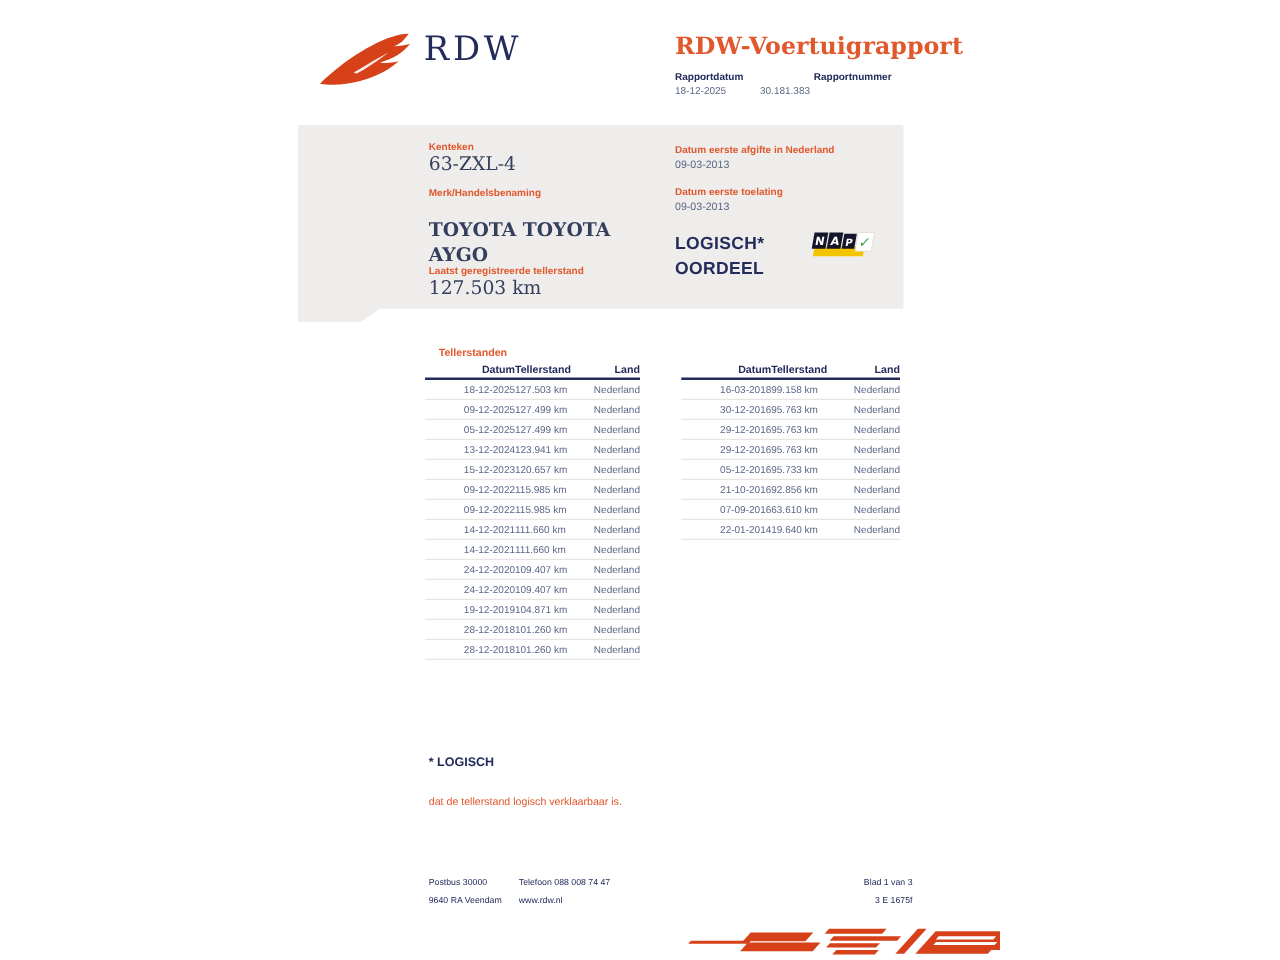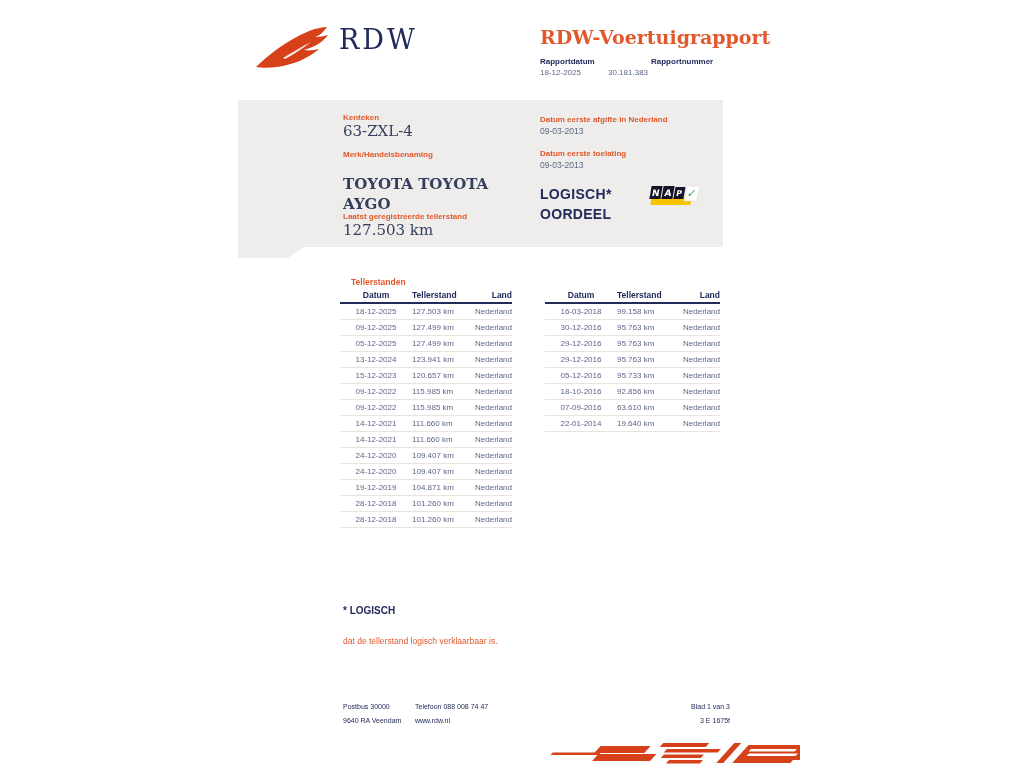--- a/index.html
+++ b/index.html
@@ -25,21 +25,21 @@
   #oordeel{position:absolute;left:302px;top:84px;font-size:14px;font-weight:bold;
       letter-spacing:0.3px;line-height:20px;color:var(--navy,#222B5A);}
 
   
   .mileage-table{position:absolute;width:172px;}
   #table-title{position:absolute;left:340px;top:277px;font-size:8.5px;font-weight:bold;color:var(--orange,#E0582B);margin-left:11px;}
   .thead{display:flex;border-bottom:2px solid var(--navy,#222B5A);padding-bottom:2px;
       font-size:8.5px;font-weight:bold;color:var(--navy,#222B5A);}
   .trow{display:flex;height:15px;line-height:15px;border-bottom:1px solid var(--line-gray,#E7E5E3);
       font-size:8px;color:var(--text-blue,#5A6786);}
-  .c-datum{width:72px;text-align:center;}
+  .c-datum{width:72px;text-align:right;}
   .c-teller{width:58px;text-align:left;}
   .c-land{flex:1;text-align:right;}
 
   
   #explain-heading{left:343px;top:605px;font-size:10px;font-weight:bold;color:var(--navy,#222B5A);}
   .explain-line{position:absolute;left:343px;font-size:8.5px;color:var(--orange,#E0582B);}
 
   
   .foot{font-size:7px;color:var(--navy,#222B5A);line-height:14px;}
   #foot-right{left:630px;top:700px;width:100px;text-align:right;}
@@ -209,21 +209,21 @@
           <span class="c-datum">29-12-2016</span>
           <span class="c-teller">95.763 km</span>
           <span class="c-land">Nederland</span>
         </div>
         <div class="trow">
           <span class="c-datum">05-12-2016</span>
           <span class="c-teller">95.733 km</span>
           <span class="c-land">Nederland</span>
         </div>
         <div class="trow">
-          <span class="c-datum">18-10-2016</span>
+          <span class="c-datum">21-10-2016</span>
           <span class="c-teller">92.856 km</span>
           <span class="c-land">Nederland</span>
         </div>
         <div class="trow">
           <span class="c-datum">07-09-2016</span>
           <span class="c-teller">63.610 km</span>
           <span class="c-land">Nederland</span>
         </div>
         <div class="trow">
           <span class="c-datum">22-01-2014</span>

